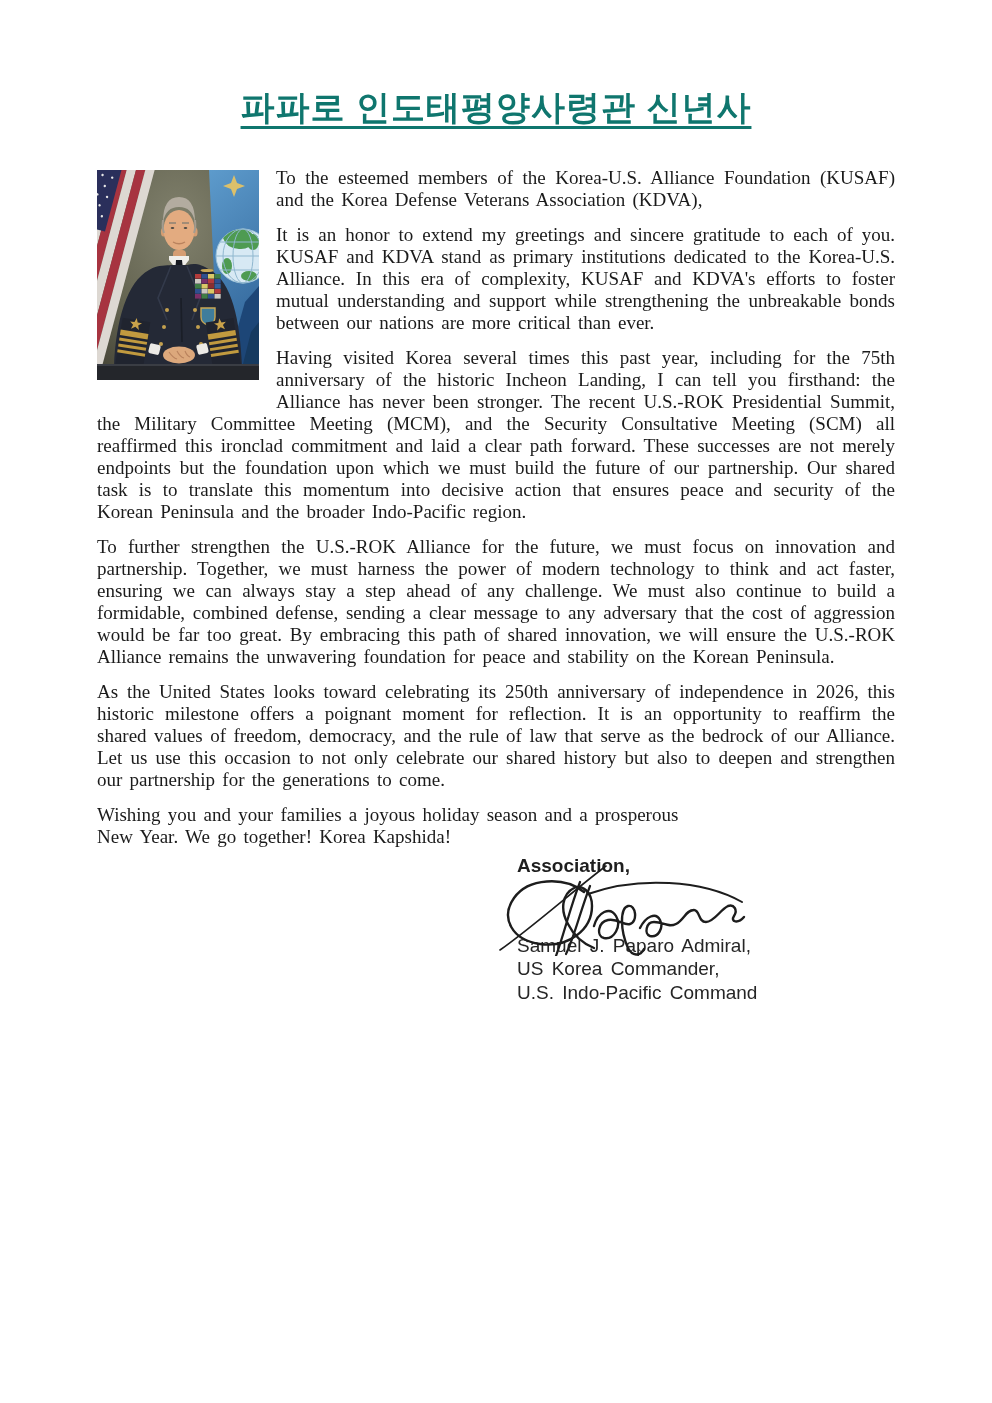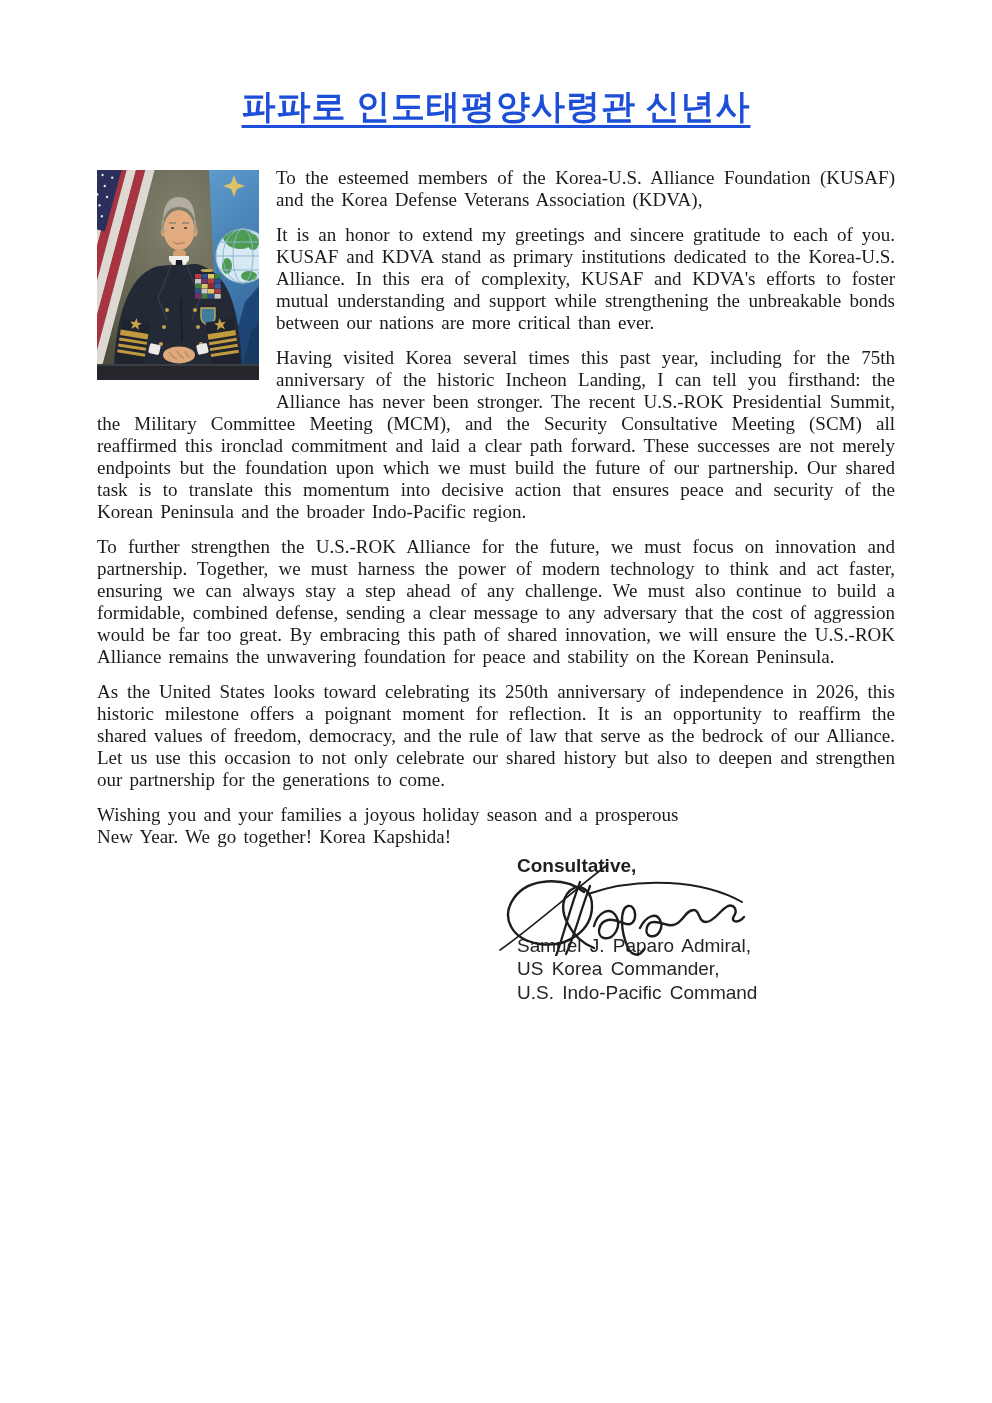--- a/index.html
+++ b/index.html
@@ -7,23 +7,23 @@
     position:relative;
     width:992px; height:1403px;
     background:#ffffff;
     color:#1b1b1b;
     font-family:"Liberation Serif","DejaVu Serif",serif;
     overflow:hidden;
   }
   .title {
     margin:85px 97px 38px 97px;
     text-align:center;
-    font-family:Liberation Serif, serif;
+    font-family:Liberation Sans, sans-serif;
     font-size:34px; line-height:44px;
-    font-weight:bold; color:#1d4ed8;
+    font-weight:bold; color:#0f766e;
     text-decoration:underline;
     text-decoration-thickness:2.5px;
     text-underline-offset:7px;
     letter-spacing:1px;
     white-space:nowrap;
   }
   .content {
     margin:0 97px;
     font-size:19px;
     line-height:22px;
@@ -235,21 +235,21 @@
 
     <p>To the esteemed members of the Korea-U.S. Alliance Foundation (KUSAF) and the Korea Defense Veterans Association (KDVA),</p>
     <p>It is an honor to extend my greetings and sincere gratitude to each of you. KUSAF and KDVA stand as primary institutions dedicated to the Korea-U.S. Alliance. In this era of complexity, KUSAF and KDVA's efforts to foster mutual understanding and support while strengthening the unbreakable bonds between our nations are more critical than ever.</p>
     <p>Having visited Korea several times this past year, including for the 75th anniversary of the historic Incheon Landing, I can tell you firsthand: the Alliance has never been stronger. The recent U.S.-ROK Presidential Summit, the Military Committee Meeting (MCM), and the Security Consultative Meeting (SCM) all reaffirmed this ironclad commitment and laid a clear path forward. These successes are not merely endpoints but the foundation upon which we must build the future of our partnership. Our shared task is to translate this momentum into decisive action that ensures peace and security of the Korean Peninsula and the broader Indo-Pacific region.</p>
     <p>To further strengthen the U.S.-ROK Alliance for the future, we must focus on innovation and partnership. Together, we must harness the power of modern technology to think and act faster, ensuring we can always stay a step ahead of any challenge. We must also continue to build a formidable, combined defense, sending a clear message to any adversary that the cost of aggression would be far too great. By embracing this path of shared innovation, we will ensure the U.S.-ROK Alliance remains the unwavering foundation for peace and stability on the Korean Peninsula.</p>
     <p>As the United States looks toward celebrating its 250th anniversary of independence in 2026, this historic milestone offers a poignant moment for reflection. It is an opportunity to reaffirm the shared values of freedom, democracy, and the rule of law that serve as the bedrock of our Alliance. Let us use this occasion to not only celebrate our shared history but also to deepen and strengthen our partnership for the generations to come.</p>
     <p class="farewell"><span>Wishing you and your families a joyous holiday season and a prosperous</span><br><span>New Year. We go together! Korea Kapshida!</span></p>
   </div>
 
   <div class="sig-block">
-    <div class="sig-closing">Consultative,</div>
+    <div class="sig-closing">Association,</div>
     <svg class="autograph" viewBox="0 0 250 92">
       <g fill="none" stroke="#1d1d1d" stroke-linecap="round" stroke-linejoin="round">
         <path stroke-width="1.6" d="M2,86 C36,62 76,26 108,2"></path>
         <path stroke-width="2.4" d="M86,28 C66,12 30,14 16,34 C2,54 14,76 42,80 C70,84 94,66 94,42 C94,28 84,20 76,24 C64,30 62,46 70,60 C76,72 86,80 96,84"></path>
         <path stroke-width="2.2" d="M82,18 C72,44 66,70 58,92 M92,22 C82,48 76,74 68,90"></path>
         <path stroke-width="2" d="M90,30 C140,12 205,16 244,38"></path>
         <path stroke-width="2.4" d="M96,62 C100,48 112,42 118,52 C124,62 116,76 106,74 C98,72 100,58 110,56 C120,54 126,62 132,60 C140,58 138,40 130,42 C122,44 122,66 130,84 C134,92 142,93 146,85"></path>
         <path stroke-width="2.4" d="M142,64 C148,52 158,48 162,56 C166,64 160,74 152,72 C146,70 148,58 156,58 C166,58 170,64 178,60 C186,56 188,46 196,46 C202,46 200,58 208,58 C216,58 222,46 230,42 C236,40 240,46 236,52 C232,58 240,60 246,53"></path>
       </g>
     </svg>

